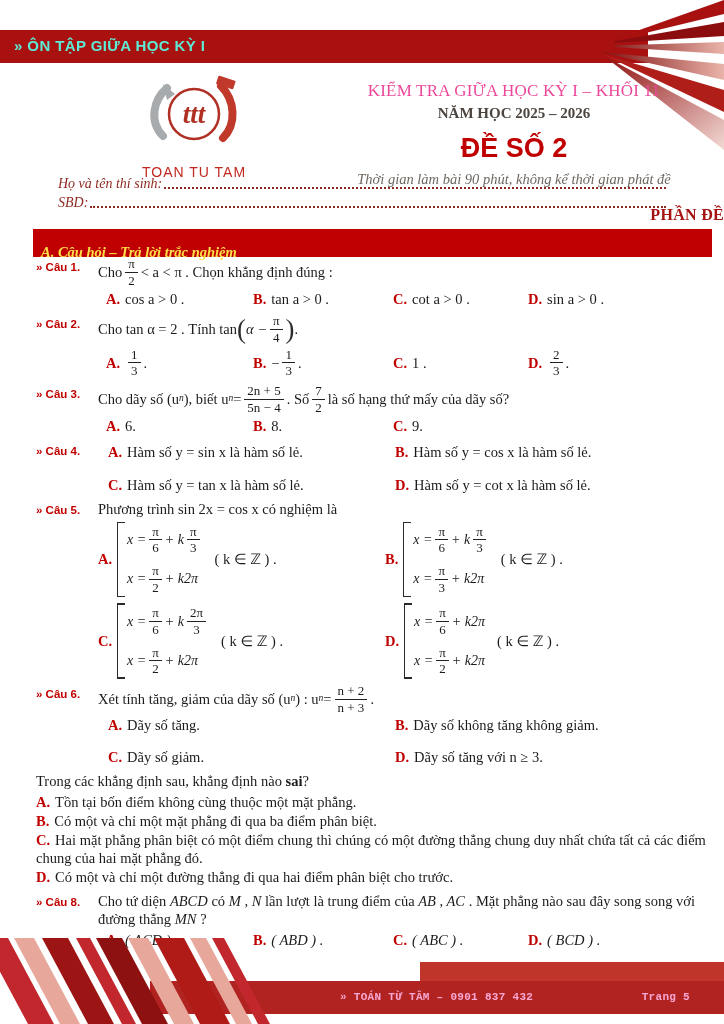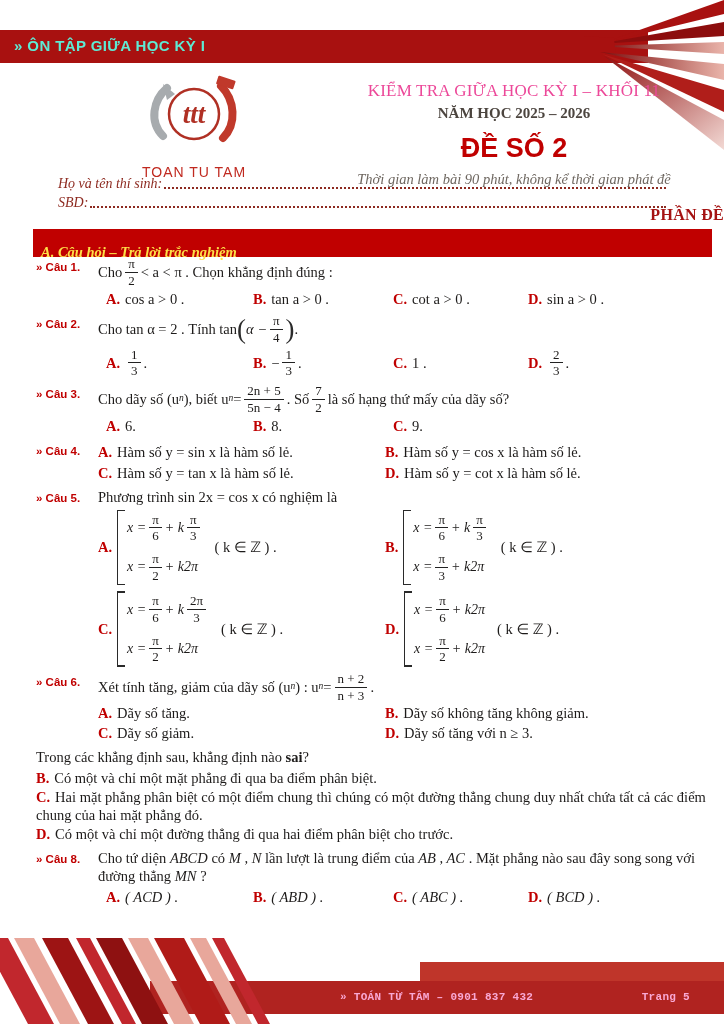--- a/index.html
+++ b/index.html
@@ -36,21 +36,21 @@
   .q{display:flex;margin-bottom:5px}
   .qlabel{flex:0 0 62px;font-family:"Liberation Sans",sans-serif;font-weight:bold;
     font-size:11.5px;color:#c00000;padding-top:3px;white-space:nowrap}
   .qbody{flex:1;min-width:0}
   .stem{margin-bottom:2px}
   .it{font-style:italic}
   .bold{font-weight:bold}
   .sub{font-size:9.5px;font-style:italic;vertical-align:-3px}
   .okey{color:#c00000;font-weight:bold;margin-right:5px}
   .opts4{display:grid;grid-template-columns:147px 140px 135px 1fr;margin:3px 8px 1px}
-  .opts2{display:grid;grid-template-columns:287px 1fr;margin:2px 0 1px;row-gap:2px}
+  .opts2{display:grid;grid-template-columns:287px 1fr;margin:2px 10px 1px;row-gap:14px}
   .optline{margin:1px 0}
   .frac{display:inline-flex;flex-direction:column;align-items:center;vertical-align:-40%;
     line-height:1.05;font-size:13px;margin:0 3px}
   .frac .fn{border-bottom:1.3px solid #222;padding:0 3px 1px;font-style:italic;white-space:nowrap}
   .frac .fd{padding-top:1px;font-style:italic;white-space:nowrap}
   .frac .fn.up,.frac .fd.up{font-style:normal}
   .bigp{font-size:185%;font-weight:400;line-height:.8;vertical-align:middle;color:#2a2a2a}
   .mrow{display:flex;align-items:center;flex-wrap:wrap}
   
   .q5grid{display:grid;grid-template-columns:287px 1fr;row-gap:6px;margin-top:4px}
@@ -377,20 +377,21 @@
         <span><span class="okey">D.</span><span>Dãy số tăng với  n ≥ 3.</span></span>
       </div>
     </div>
   </div>
 
   <div class="q">
     <div class="qbody">
       <div class="stem">
         <span>Trong các khẳng định sau, khẳng định nào </span><span class="bold">sai</span><span>?</span>
       </div>
+      <div class="optline"><span class="okey">A.</span><span>Tồn tại bốn điểm không cùng thuộc một mặt phẳng.</span></div>
       <div class="optline"><span class="okey">B.</span><span>Có một và chỉ một mặt phẳng đi qua ba điểm phân biệt.</span></div>
       <div class="optline"><span class="okey">C.</span><span>Hai mặt phẳng phân biệt có một điểm chung thì chúng có một đường thẳng chung duy nhất chứa tất cả các điểm chung của hai mặt phẳng đó.</span></div>
       <div class="optline"><span class="okey">D.</span><span>Có một và chỉ một đường thẳng đi qua hai điểm phân biệt cho trước.</span></div>
     </div>
   </div>
 
   <div class="q">
     <div class="qlabel">» Câu 8.</div>
     <div class="qbody">
       <div class="stem">

